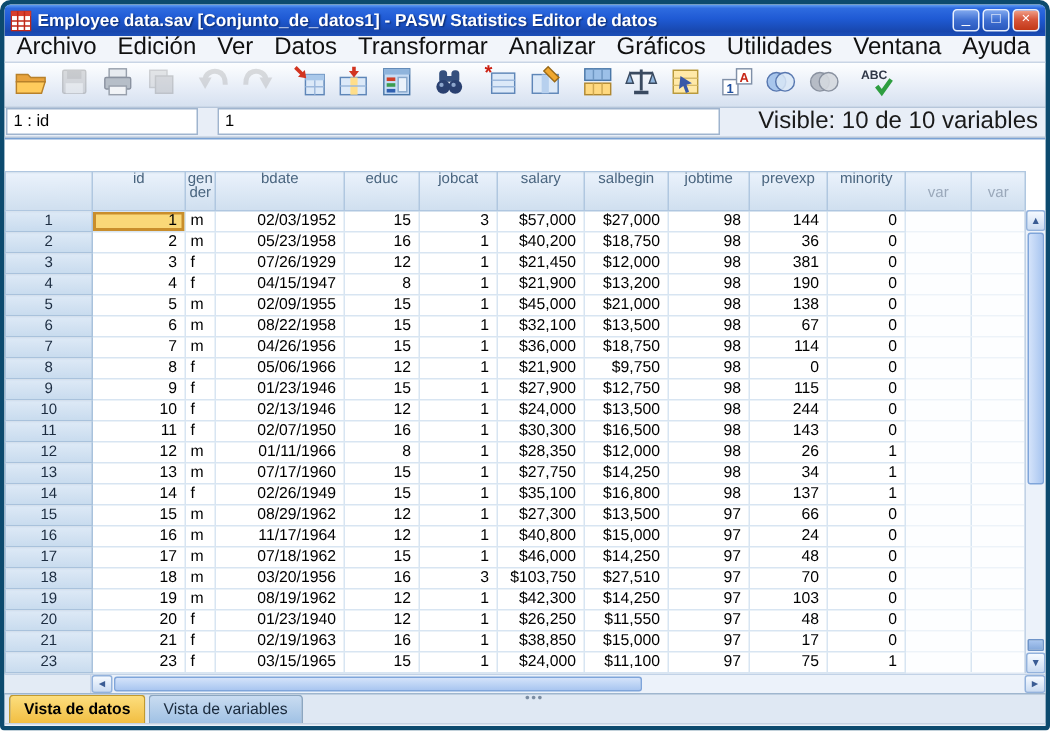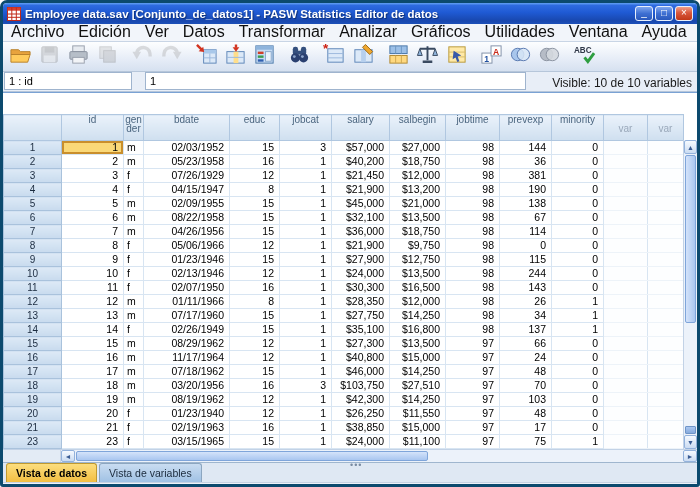--- a/index.html
+++ b/index.html
@@ -25,21 +25,21 @@
              border-bottom:1px solid #B6C6DA; display:flex; align-items:center; padding:1px 3px; }
   .tb-btn { width:29px; height:27px; display:flex; align-items:center; justify-content:center; border-radius:2px; }
   .tb-btn svg { width:23px; height:23px; }
   .tb-btn.disabled { opacity:.45; filter:grayscale(.85); }
   .tb-gap { width:6px; flex:0 0 6px; }
   
   .cellref-row { height:20px; flex:0 0 20px; background:#E8EEF7; border-bottom:1px solid #B6C6DA; display:flex;
                  align-items:flex-end; font-size:11px; padding:1px 1px;gap:11px; }
   .cellref-box { width:128px; flex:0 0 128px; background:#fff; border:1px solid #9FB4CE; padding:2px 4px; color:#000; }
   .cell-editor { flex:1; background:#fff; border:1px solid #9FB4CE; margin-left:2px; padding:2px 4px; color:#000; }
-  .visible-info { flex:0 0 auto; padding:3px 4px 0 15px; font-size:12px; color:#1A1A1A; white-space:nowrap; }
+  .visible-info { flex:0 0 auto; padding:3px 4px 0 15px; font-size:16px; color:#1A1A1A; white-space:nowrap; }
   
   .grid-region { flex:1 1 auto; display:flex; flex-direction:column; background:#fff; border-top:1px solid #7AA2D4; position:relative; }
   .table-viewport { flex:1 1 auto; overflow:hidden; position:relative;margin-top:21px; }
   table { border-collapse:collapse; table-layout:fixed; width:680px; }
   thead th { height:26px; background:linear-gradient(#EAF2FB,#CFDFEF); border:1px solid #B0C7E0; color:#4A657F;
              font-weight:normal; font-size:10px; vertical-align:top; text-align:center; padding-top:1px;
              overflow:hidden; word-break:break-all; line-height:8.5px; }
   thead th.var-col { color:#9AA8BA; vertical-align:middle; line-height:normal; }
   tbody tr { height:14px; }
   tbody td { font-size:10.5px; line-height:13px; border-right:1px solid #D8E5F2; border-bottom:1px solid #D8E5F2;

